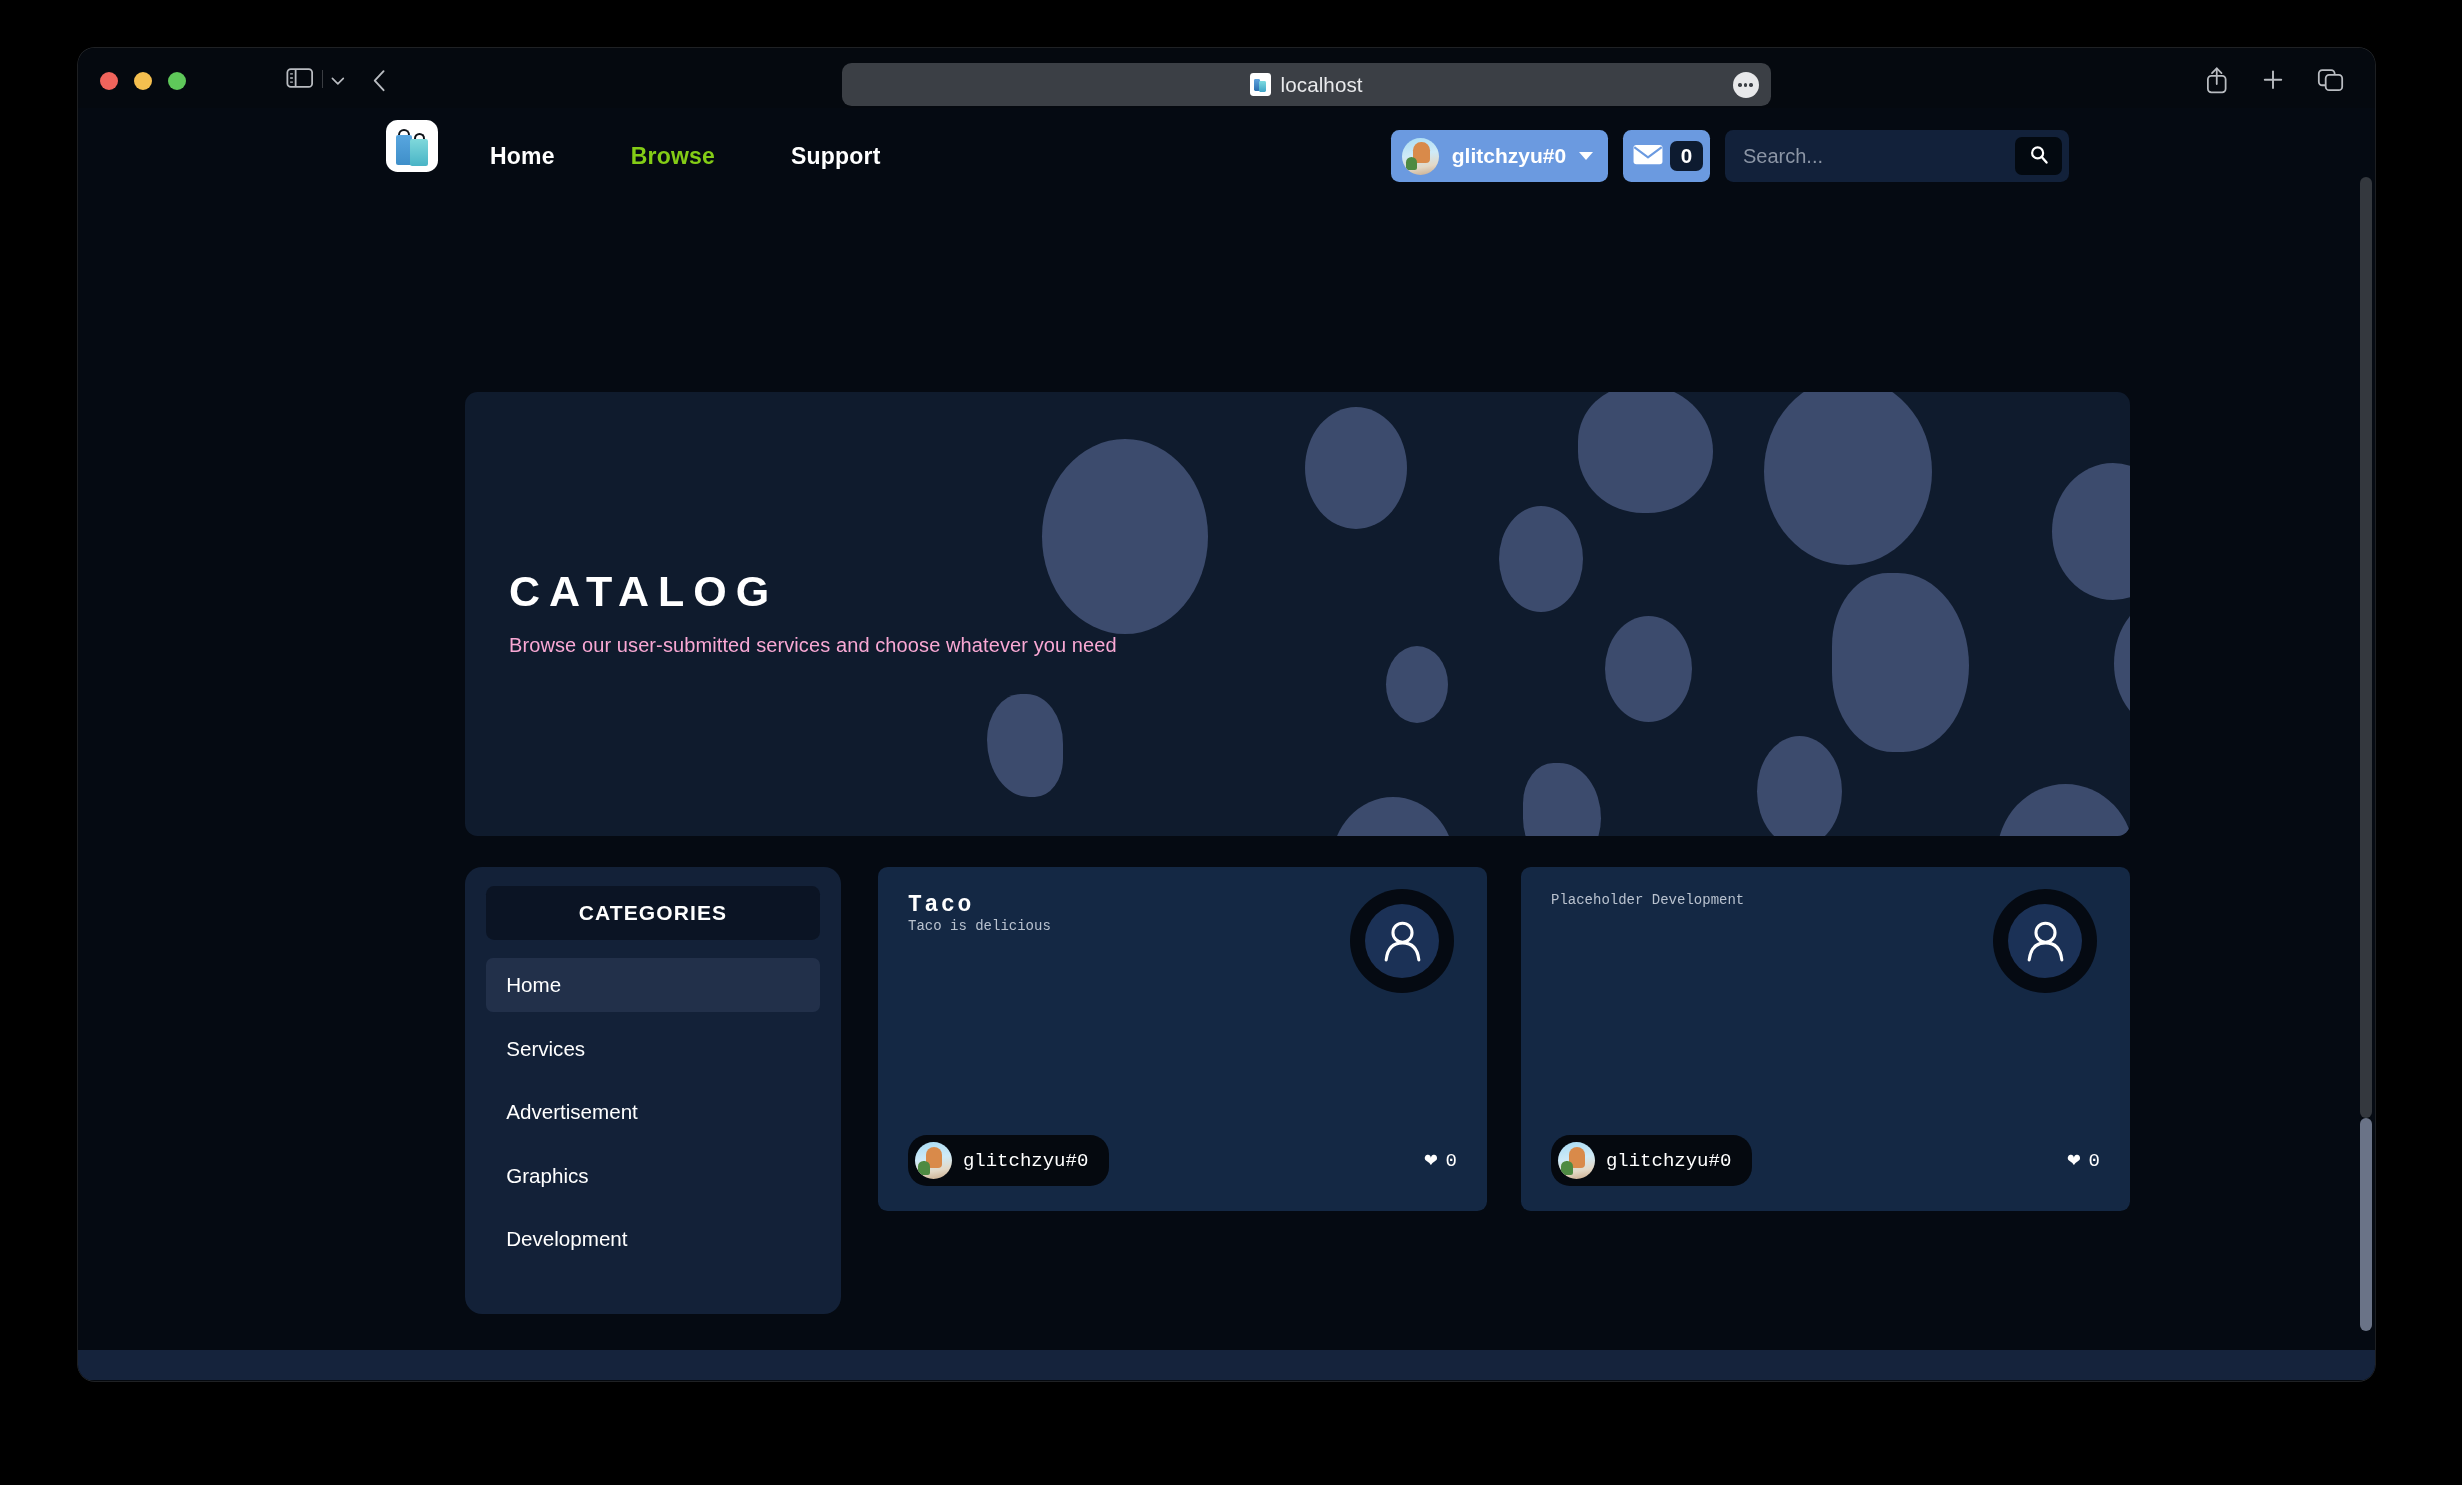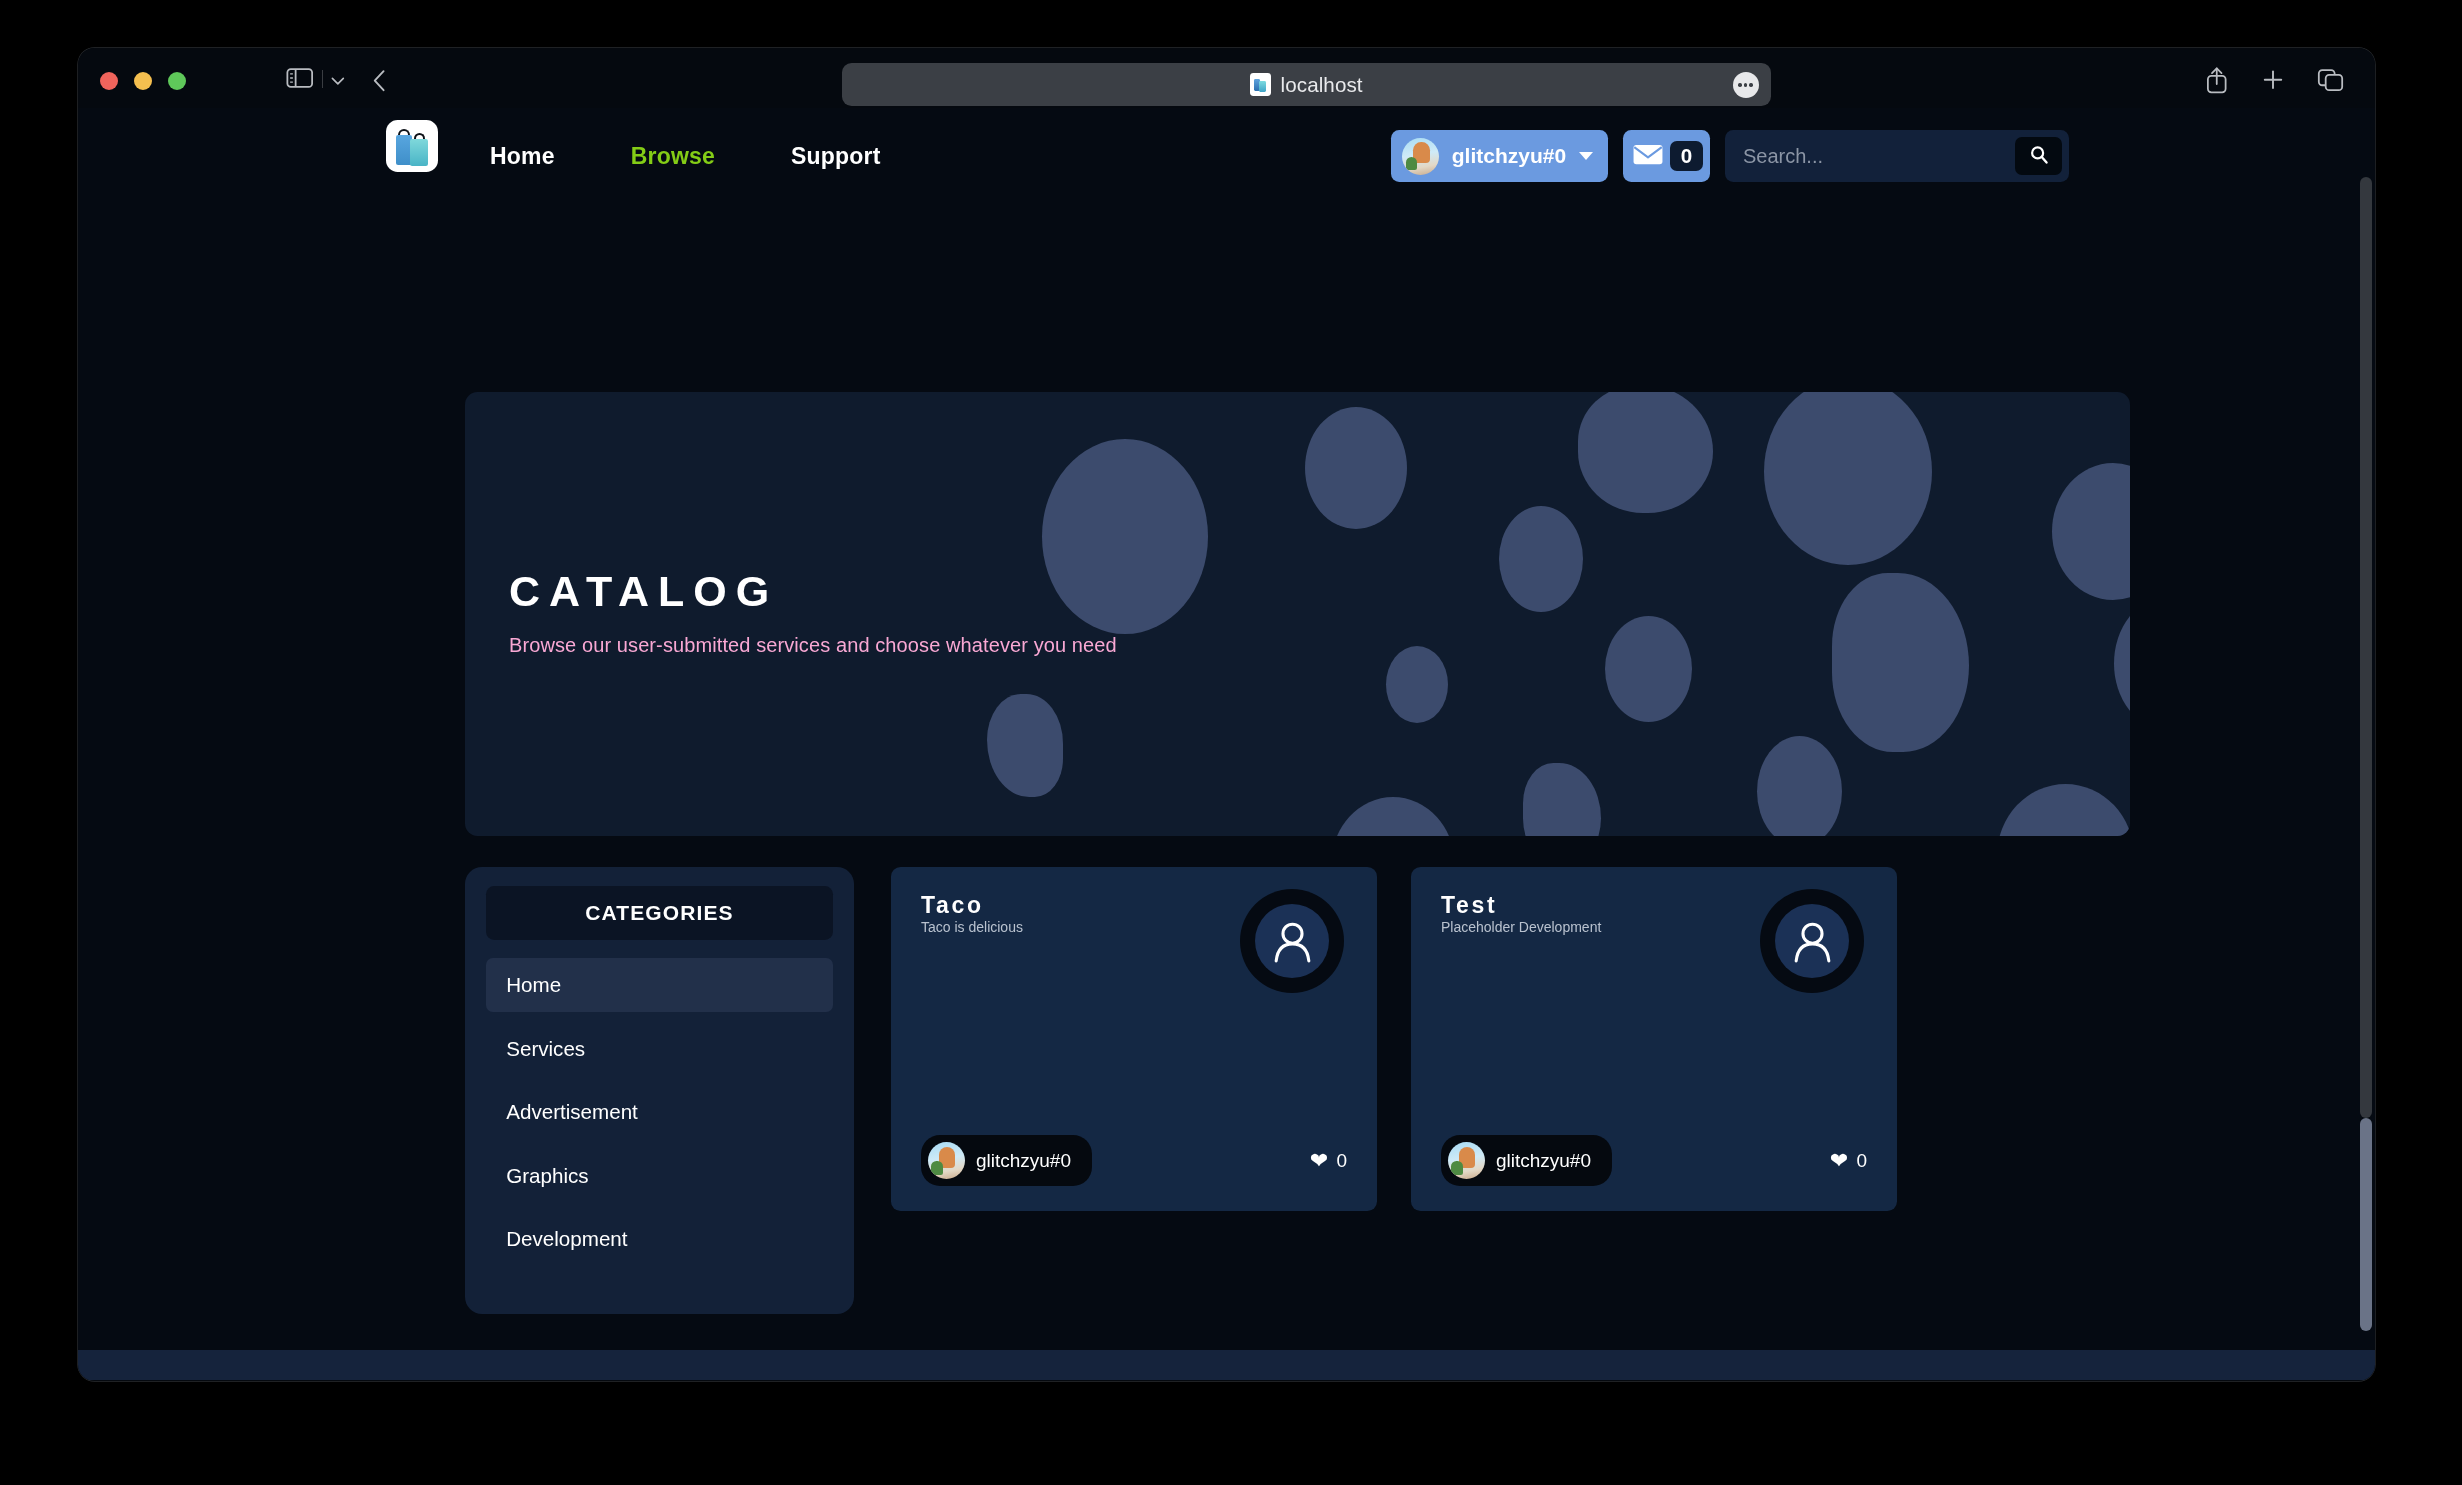--- a/index.html
+++ b/index.html
@@ -304,24 +304,25 @@
     cursor: pointer;
   }
   .cat-item.active { background: #22304a; }
 
   .cards {
     display: flex;
     gap: 34px;
   }
   .service-card {
     position: relative;
-    width: 486px; height: 344px;
+    width: 609px; height: 344px;
     background: #142844;
     border-radius: 9.6px;
     padding: 25px 30px;
+    font-family: Liberation Mono, monospace;
   }
   .card-title {
     color: #ffffff;
     font-size: 23px;
     font-weight: bold;
     letter-spacing: 2.7px;
   }
   .card-desc {
     color: #b9c2cf;
     font-size: 14px;
@@ -559,21 +560,20 @@
               <span class="author-name">glitchzyu#0</span>
             </div>
             <div class="likes">
               <span class="heart">❤</span>
               <span>0</span>
             </div>
           </div>
         </div>
 
         <div class="service-card">
-          <div class="card-title">Test</div>
           <div class="card-desc">Placeholder Development</div>
           <div class="card-avatar">
             <div class="card-avatar-inner">
               <span>
                 <svg width="49" height="49" viewBox="0 0 72 72" fill="none">
                   <circle cx="36" cy="26" r="14" stroke="#ffffff" stroke-width="4.5"></circle>
                   <path d="M12 66 C14 48 24 41 36 41 C48 41 58 48 60 66" stroke="#ffffff" stroke-width="4.5" stroke-linecap="round" fill="none"></path>
                 </svg>
               </span>
             </div>

